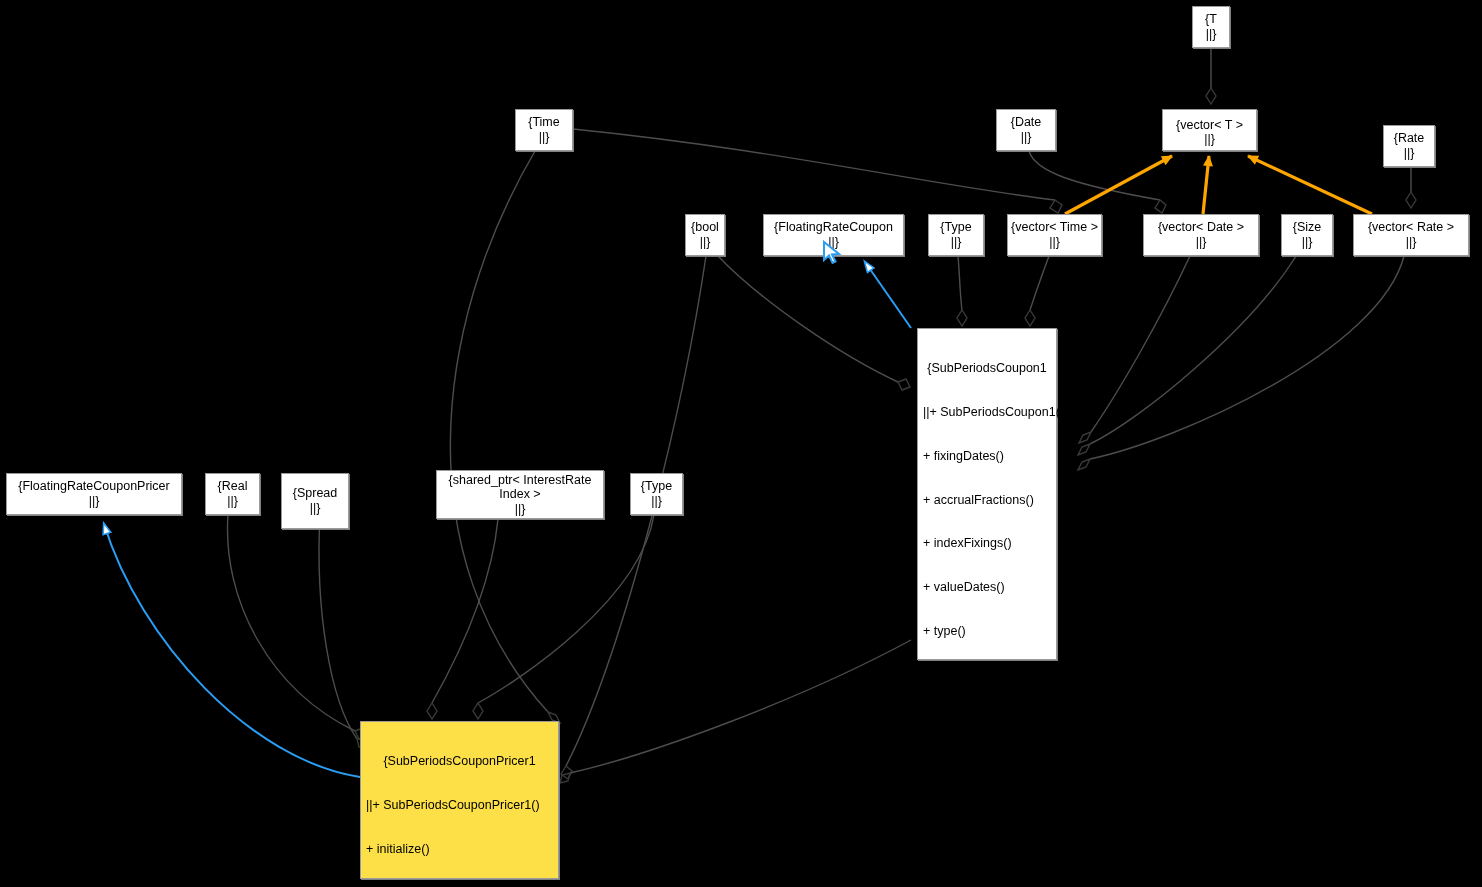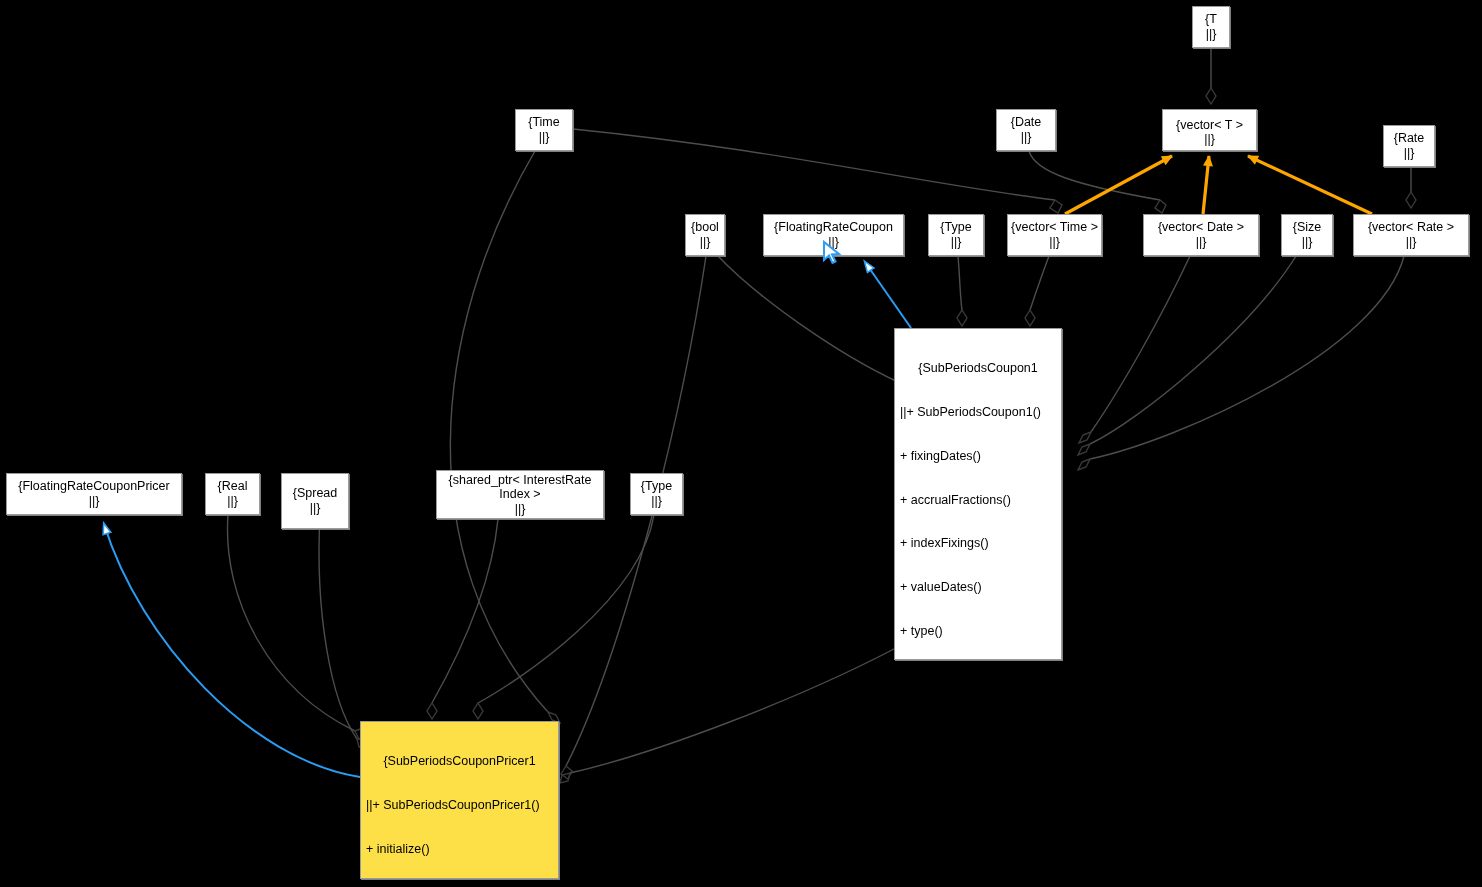--- a/index.html
+++ b/index.html
@@ -261,21 +261,21 @@
     <span>{shared_ptr&lt; InterestRate
 Index &gt;
 ||}</span>
   </div>
 
   <div class="node small" style="left:630px; top:473px; width:53px; height:42px;">
     <span>{Type
 ||}</span>
   </div>
 
-  <div class="node detail" style="left:894px; top:328px; width:168px; height:332px;">
+  <div class="node detail" style="left:917px; top:328px; width:140px; height:332px;">
     <span class="title">{SubPeriodsCoupon1</span>
     <span class="member">||+ SubPeriodsCoupon1()</span>
     <span class="member">+ fixingDates()</span>
     <span class="member">+ accrualFractions()</span>
     <span class="member">+ indexFixings()</span>
     <span class="member">+ valueDates()</span>
     <span class="member">+ type()</span>
     <span class="member">+ includeSpread()</span>
     <span class="member">+ spread()</span>
     <span class="member">+ spread()</span>

